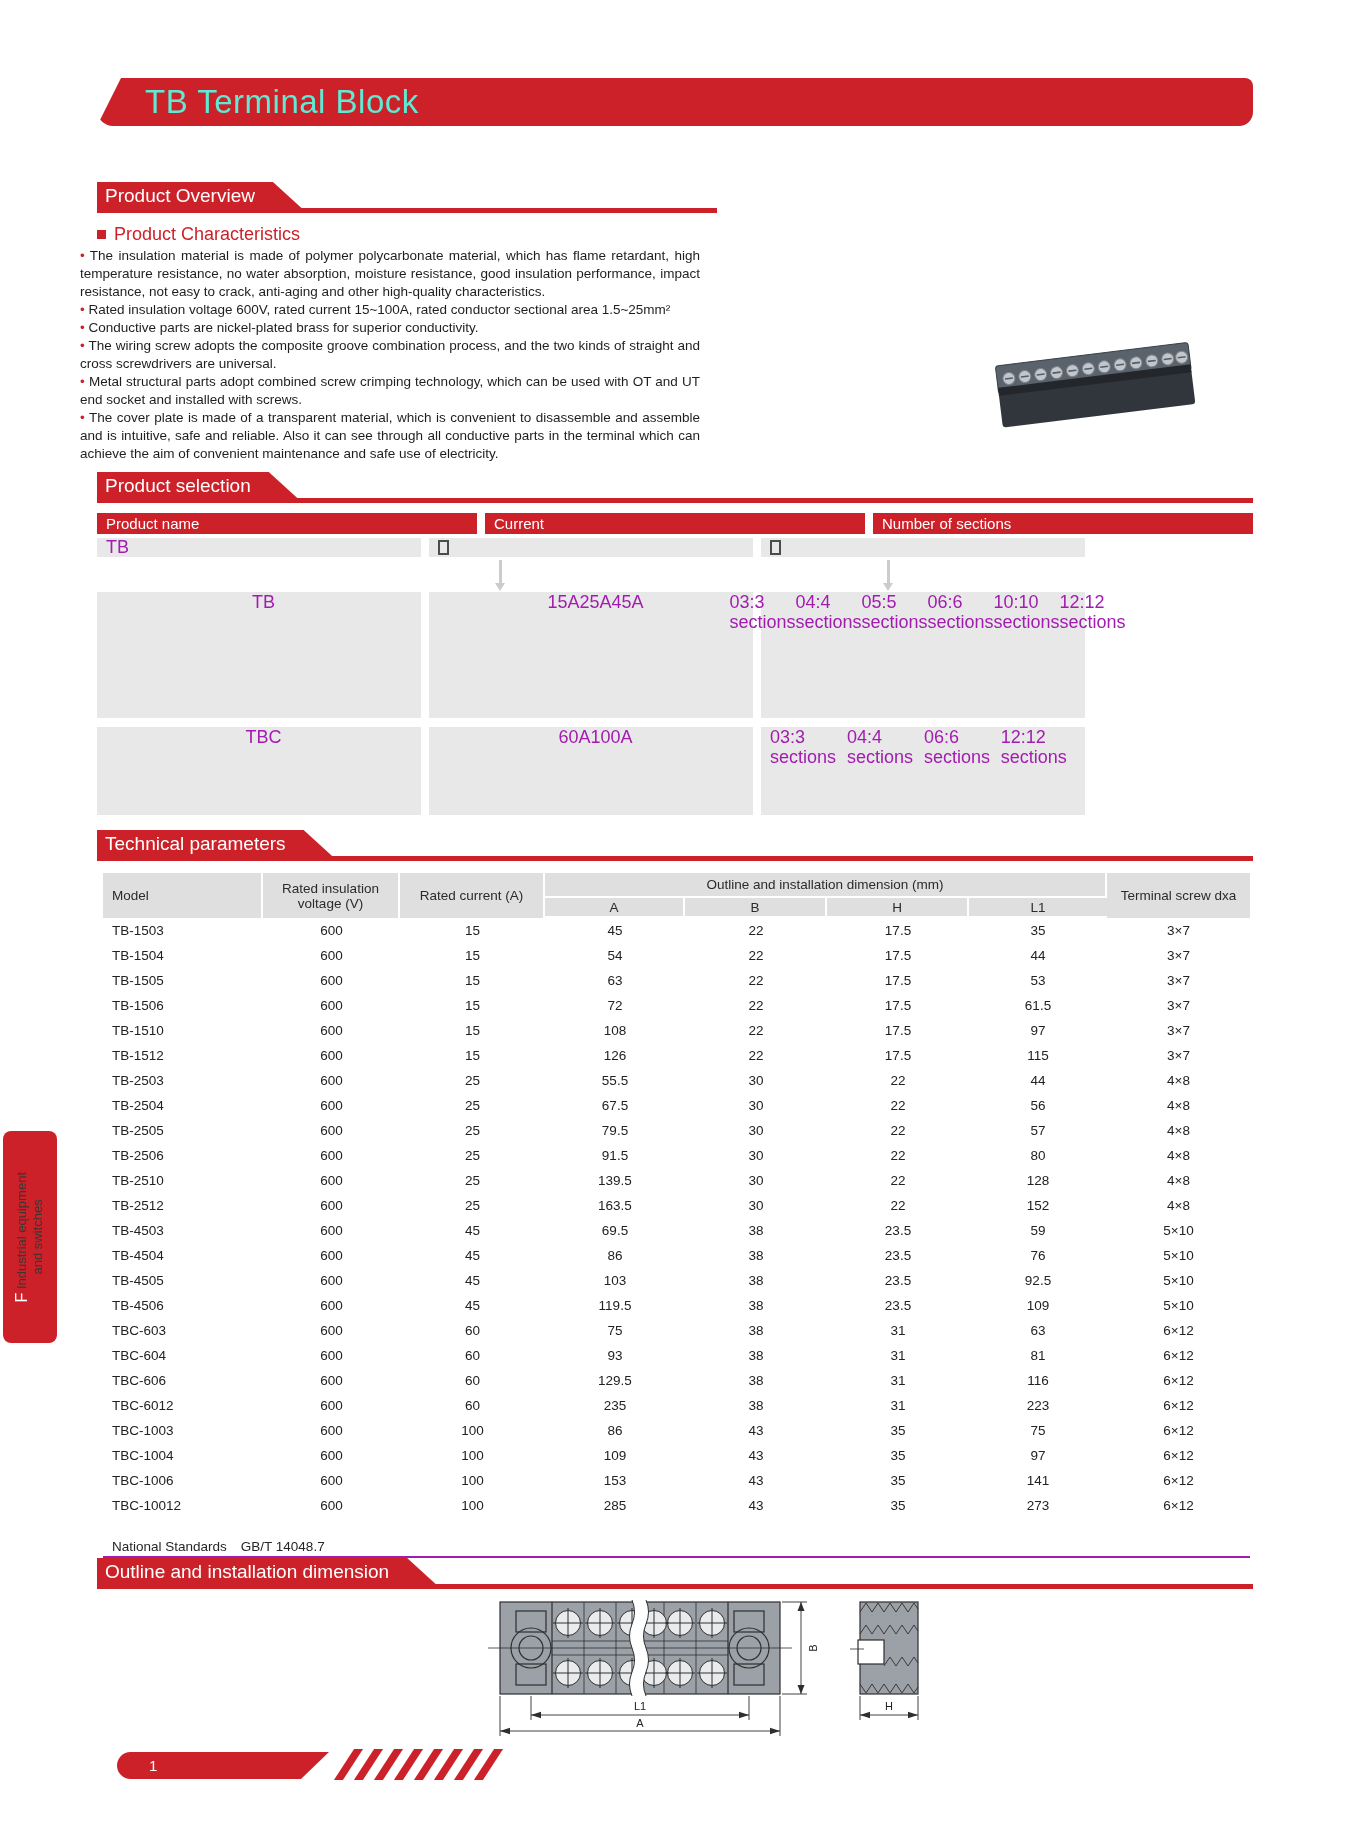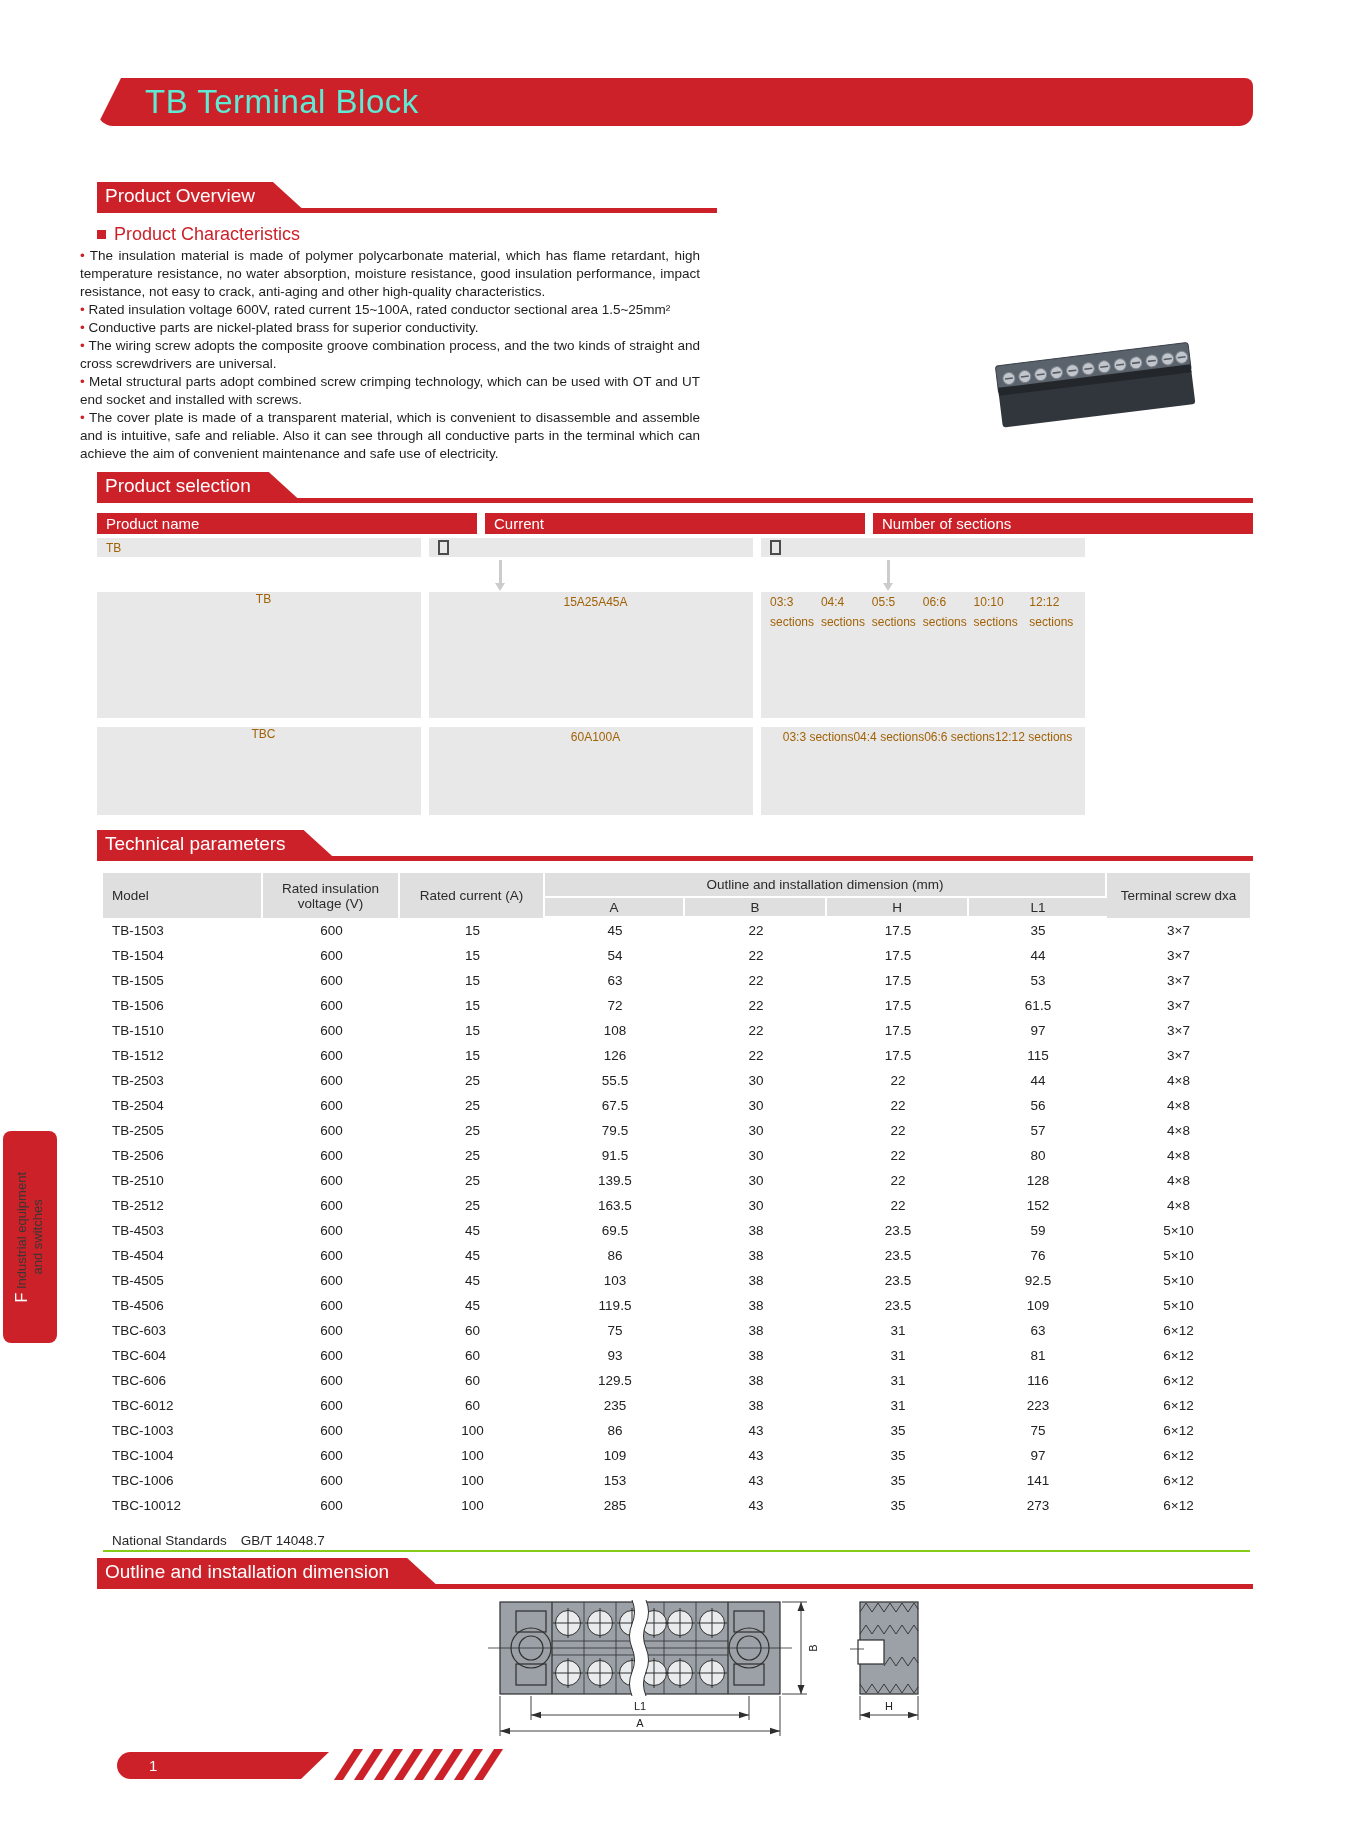--- a/index.html
+++ b/index.html
@@ -36,21 +36,21 @@
   .bullets{position:absolute;left:80px;top:247px;width:620px}
   .bullet{font-size:13.5px;line-height:18px;text-align:justify;color:#1e1e1e}
   .bullet::before{content:"• ";color:var(--red)}
   
   .photo{position:absolute;left:980px;top:318px;width:230px;height:128px}
   
   .selwrap{position:absolute;left:97px;top:513px;width:1156px;height:302px}
   .sel-head,.sel-row{position:absolute;left:0;width:1156px;display:flex;gap:8px}
   .sel-head{top:0;height:21px}
   .sel-head .hc{width:380px;background:var(--red);color:#fff;font-size:15px;line-height:21px;padding-left:9px}
-  .sel-row .scell{width:324px;background:var(--cellgray);font-size:12px;color:#a16207}
+  .sel-row .scell{width:324px;background:var(--cellgray);font-size:18px;color:#a21caf}
   .sel-row1{top:25px;height:19px}
   .sel-row1 .scell{display:flex;align-items:center;padding-left:9px}
   .chk{width:11px;height:15px;border:2px solid #4c4c4c}
   .sel-row2{top:79px;height:126px}
   .sel-row3{top:214px;height:88px}
   .sel-row2 .scell,.sel-row3 .scell{display:flex;flex-direction:row;justify-content:center;padding-left:9px}
   .sline{line-height:20px}
   .sel-arrow{position:absolute;width:3px;height:23px;background:#ccc;top:47px}
   .sel-arrow::after{content:"";position:absolute;left:-4px;top:23px;border-left:5.5px solid transparent;border-right:5.5px solid transparent;border-top:8px solid #ccc}
   .arr2{left:402px}.arr3{left:790px}
@@ -63,21 +63,21 @@
   .hspan{height:25px;background:var(--hdrgray);border-bottom:2px solid #fff;display:flex;align-items:center;justify-content:center;color:#2b2b2b}
   .hsub{display:flex;height:18px}
   .hsub div{background:var(--hdrgray);flex:0 0 auto;display:flex;align-items:center;justify-content:center;border-right:2px solid #fff;color:#2b2b2b}
   .hsub div:last-child{border-right:none}
   .w0{width:160px}.w1{width:137px}.w2{width:145px}.w7{width:143px;border-right:none}
   .s3{width:140px}.s4{width:142px}.s5{width:142px}.s6{width:138px}
   .trow{display:flex;height:25px;align-items:center}
   .tc{text-align:center;color:#222}
   .c0{width:160px;text-align:left;padding-left:9px}
   .c1{width:137px}.c2{width:145px}.c3{width:140px}.c4{width:142px}.c5{width:142px}.c6{width:138px}.c7{width:143px}
-  .tfoot{display:flex;align-items:center;height:22px;margin-top:12px;border-bottom:2px solid #84cc16;padding-left:9px;gap:14px}
+  .tfoot{display:flex;align-items:center;height:22px;margin-top:18px;border-bottom:2px solid #a21caf;padding-left:9px;gap:14px}
   
   .drawing{position:absolute;left:455px;top:1598px;width:520px;height:150px}
   .drawing text{font-size:11px;fill:#222;font-family:"Liberation Sans",sans-serif}
   
   .pageno{
     position:absolute;left:117px;top:1752px;width:212px;height:27px;
     background:var(--red);border-radius:14px 0 0 14px;
     clip-path:polygon(0 0,100% 0,calc(100% - 28px) 100%,0 100%);
     color:#fff;font-size:15px;line-height:27px;padding-left:32px;
   }

